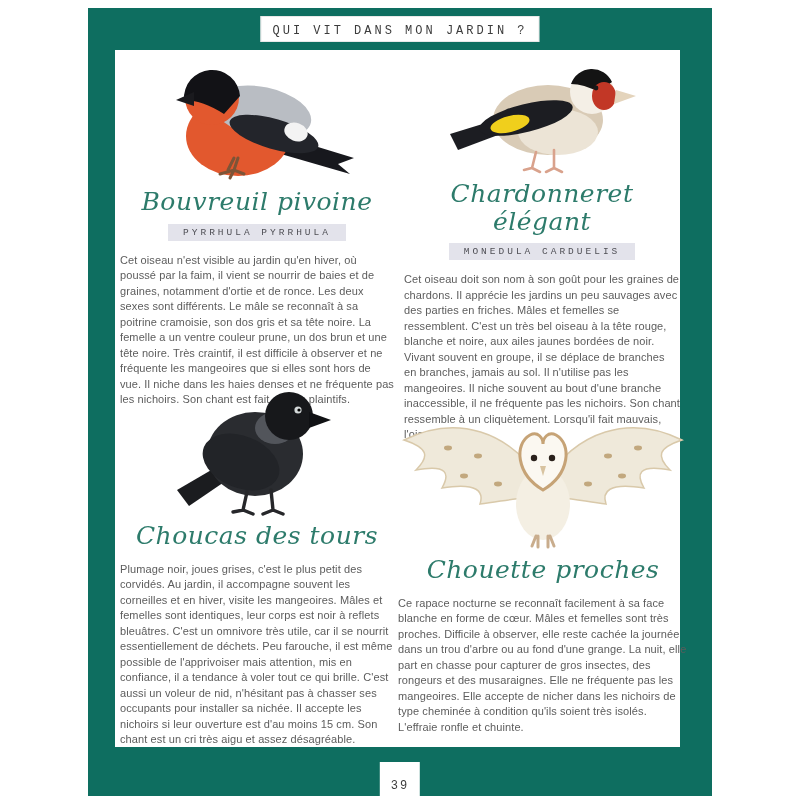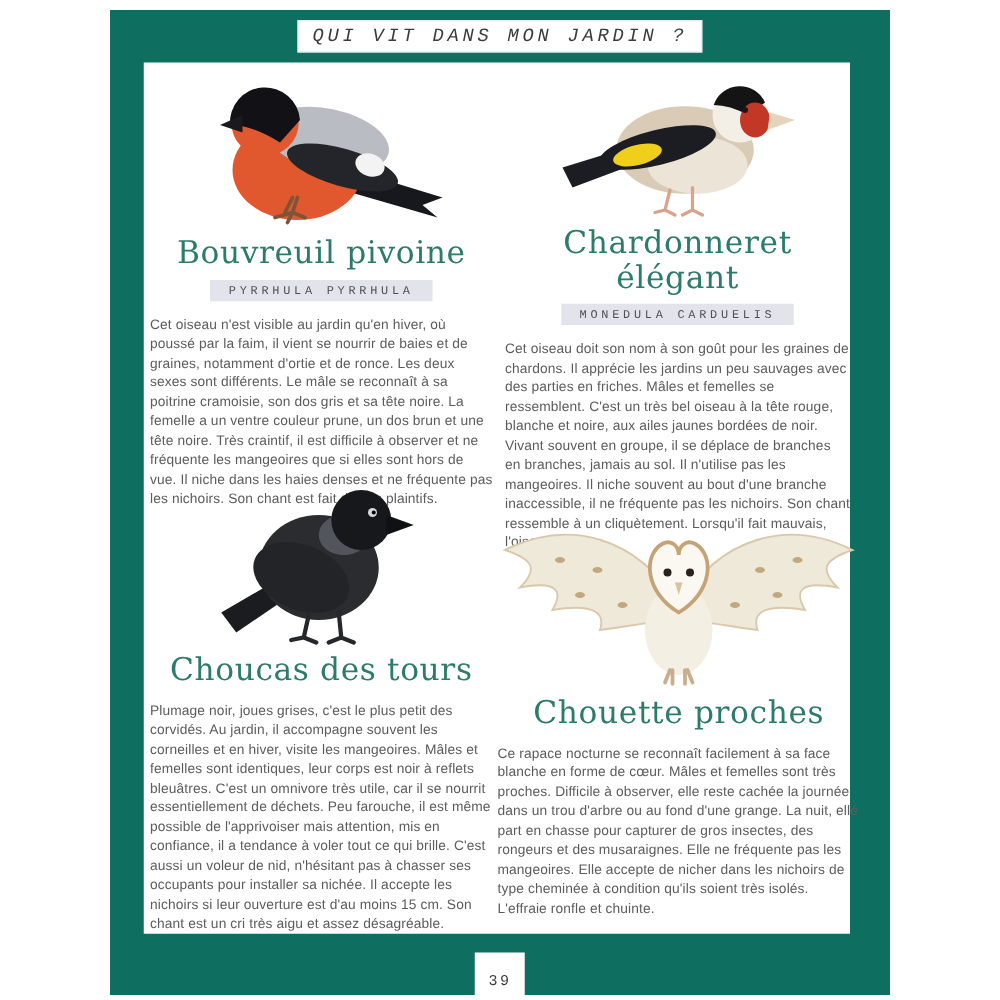--- a/index.html
+++ b/index.html
@@ -10,30 +10,30 @@
   .frame{
     position:absolute;left:88px;top:8px;width:624px;height:788px;
     background:#0e6e60;
   }
   .header-box{
     position:absolute;left:400px;top:16px;transform:translateX(-50%);
     background:#ffffff;padding:4px 12px;box-shadow:0 0 0 1px #e8e8e8 inset;
   }
   .header-box span{
     font-family:"Liberation Mono","DejaVu Sans Mono",monospace;
-    font-size:15px;letter-spacing:3px;color:#3c3c3c;white-space:nowrap;font-style:italic;
+    font-size:12px;letter-spacing:3px;color:#3c3c3c;white-space:nowrap;
   }
   .paper{
     position:absolute;left:115px;top:50px;width:565px;height:697px;
     background:#ffffff;
   }
   .bird{position:absolute;text-align:center;}
   .bird-img{display:flex;align-items:flex-end;justify-content:center;}
   .bird-title{
-    margin:6px 0 0 0;font-family:"DejaVu Serif",serif;
+    margin:6px 0 0 0;font-family:"DejaVu Serif",serif;font-style:italic;
     font-weight:normal;font-size:25px;color:#2d7b6b;letter-spacing:0.5px;
     line-height:1.1;
   }
   .latin-badge{
     display:inline-block;margin-top:8px;background:#e3e3eb;color:#4f4f55;
     font-family:"Liberation Mono","DejaVu Sans Mono",monospace;
     font-size:9.5px;letter-spacing:3px;padding:3px 15px;white-space:nowrap;
   }
   .bird-desc{
     margin:12px 0 0 0;text-align:left;font-size:11px;line-height:15.5px;

